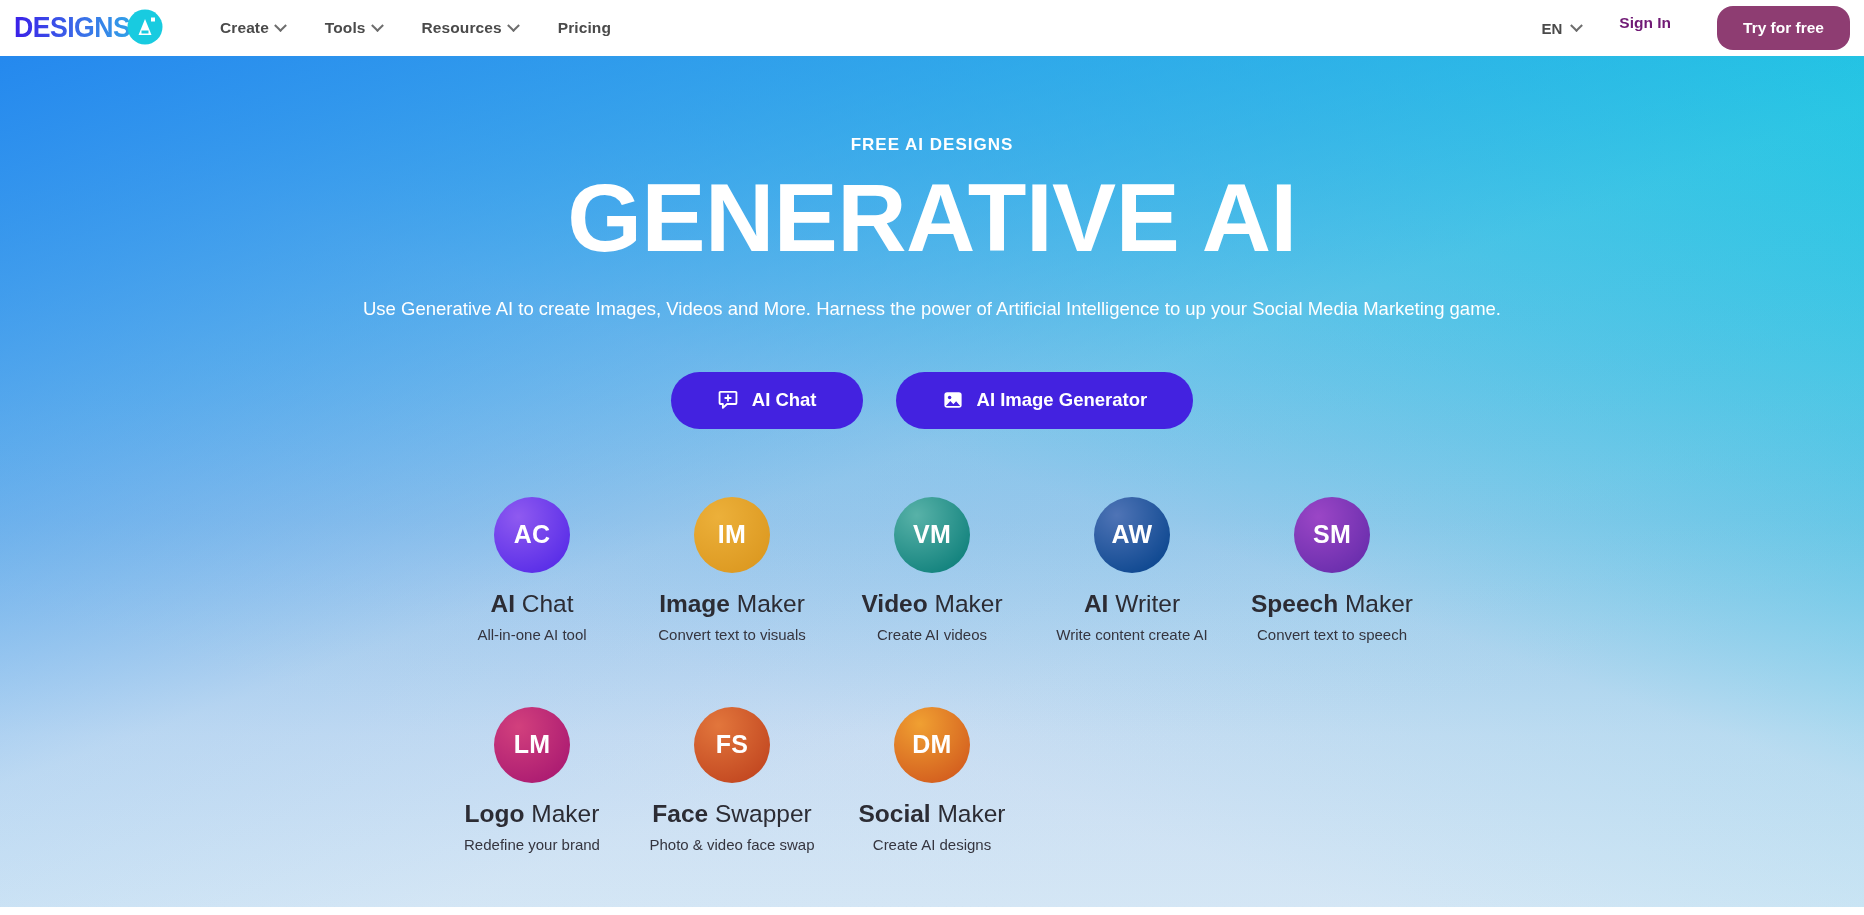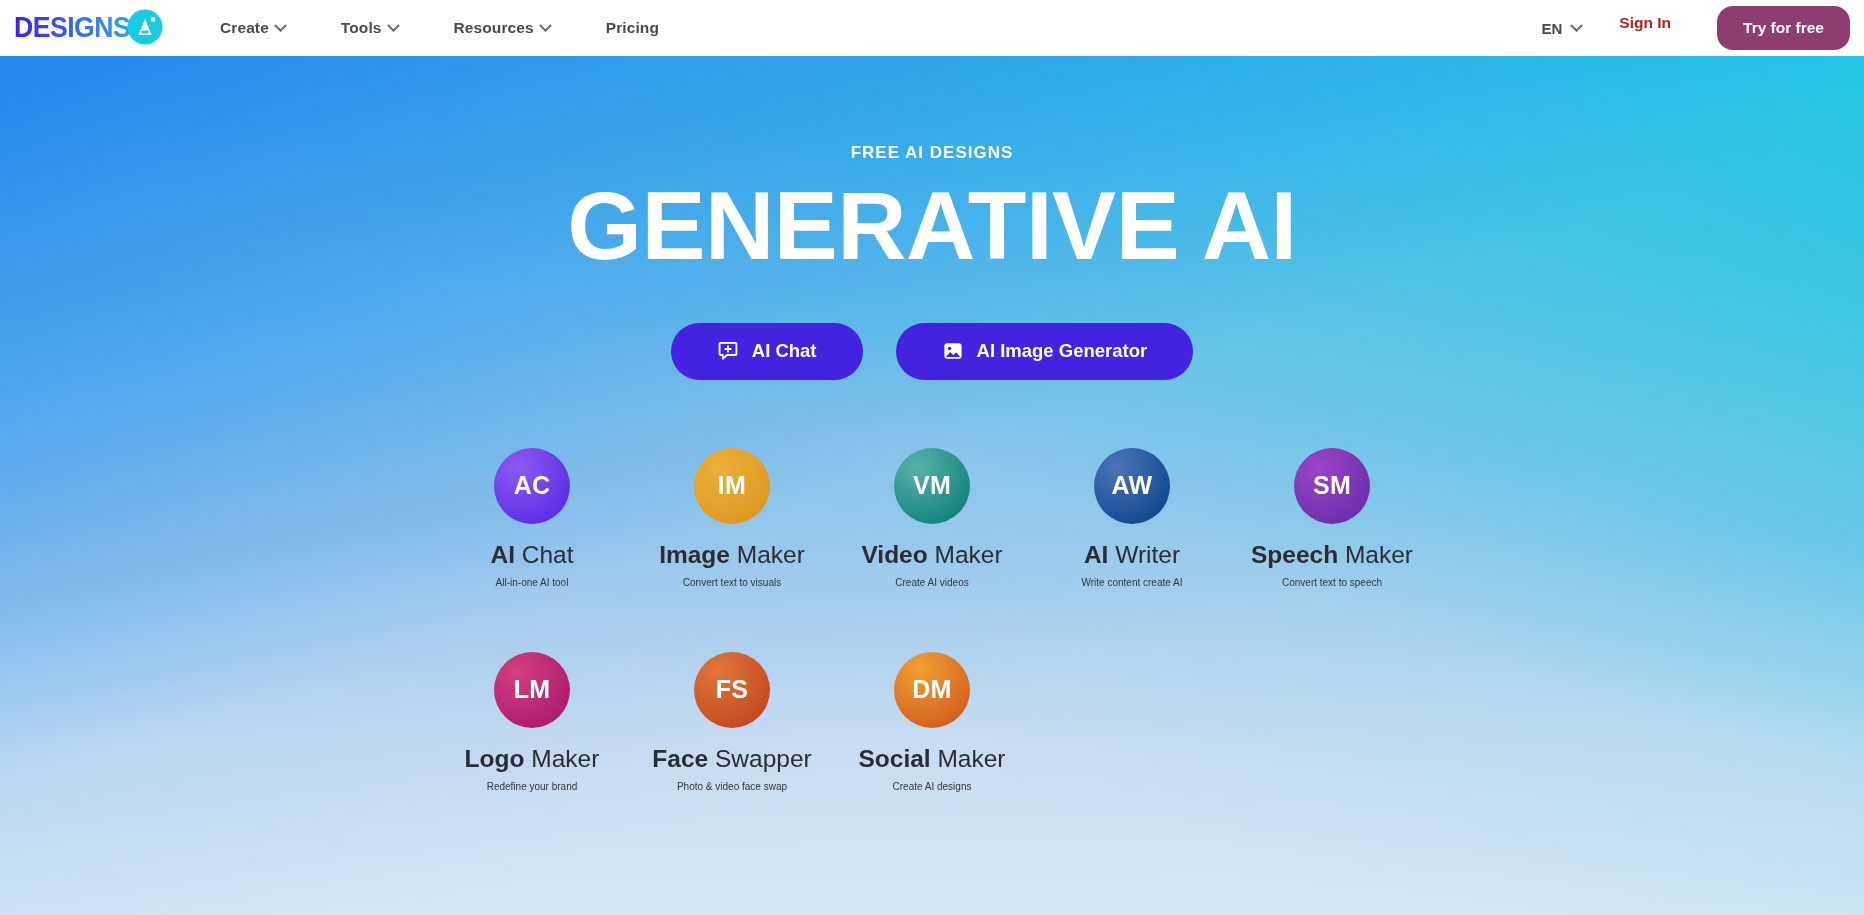--- a/index.html
+++ b/index.html
@@ -32,21 +32,21 @@
     align-items: center;
     height: 44px;
     margin-right: 36px;
     cursor: pointer;
   }
   .logo svg { display: block; }
 
   .nav {
     display: flex;
     align-items: center;
-    gap: 16px;
+    gap: 0px;
   }
   .nav-item {
     display: flex;
     align-items: center;
     gap: 7px;
     padding: 8px 20px;
     font-size: 15.5px;
     font-weight: 600;
     color: #4a4a4a;
     cursor: pointer;
@@ -73,21 +73,21 @@
     gap: 10px;
     font-size: 15px;
     font-weight: 700;
     color: #4a4a4a;
     padding: 8px 16px;
     cursor: pointer;
   }
   .signin {
     font-size: 15.5px;
     font-weight: 700;
-    color: #b91c1c;
+    color: #701a75;
     padding: 8px 22px;
     margin-right: 24px;
     cursor: pointer;
     white-space: nowrap;
   }
   .try-btn {
     background: #8e3d72;
     color: #fff;
     font-size: 15.5px;
     font-weight: 700;
@@ -97,21 +97,21 @@
     border-radius: 16px;
     cursor: pointer;
     font-family: "Liberation Sans", sans-serif;
     white-space: nowrap;
     margin-right: 14px;
   }
 
   
   .hero {
     position: absolute;
-    top: 56px;
+    top: 48px;
     left: 0;
     width: 1864px;
     height: 859px;
     background:
       linear-gradient(160deg,
         rgba(36,136,238,1) 0%,
         rgba(45,150,238,0.55) 26%,
         rgba(120,190,240,0.18) 48%,
         rgba(200,225,245,0.05) 66%,
         rgba(255,255,255,0) 80%),
@@ -212,21 +212,21 @@
   .tool-title {
     margin-top: 17px;
     font-size: 24.5px;
     color: #2c2c34;
     font-weight: 300;
     white-space: nowrap;
   }
   .tool-title b { font-weight: 700; margin-top: 39px; }
   .tool-desc {
     margin-top: 8px;
-    font-size: 10px;
+    font-size: 15px;
     color: #35353f;
     font-weight: 400;
     white-space: nowrap;
   }
 </style>
 </head>
 <body>
 
 <div class="header">
 
@@ -273,20 +273,21 @@
     <div class="signin">Sign In</div>
     <button class="try-btn">Try for free</button>
   </div>
 </div>
 
 <div class="hero">
   <div class="hero-inner">
 
     <div class="eyebrow">FREE AI DESIGNS</div>
     <h1 class="hero-title">GENERATIVE AI</h1>
+    <p class="hero-sub"><span>Use Generative AI to create Images, Videos and More. Harness the power of Artificial Intelligence to up your Social Media Marketing game.</span></p>
 
     <div class="cta-row">
       <button class="cta">
         <svg width="22" height="22" viewBox="0 0 24 24" fill="none">
           <path d="M3.8 3.2h16.4a1 1 0 0 1 1 1v11.2a1 1 0 0 1-1 1h-9.2l-4.6 4.2v-4.2H3.8a1 1 0 0 1-1-1V4.2a1 1 0 0 1 1-1z" stroke="#ffffff" stroke-width="2" stroke-linejoin="round"></path>
           <path d="M12 6.8v6M9 9.8h6" stroke="#ffffff" stroke-width="2" stroke-linecap="round"></path>
         </svg>
         <span>AI Chat</span>
       </button>
 

